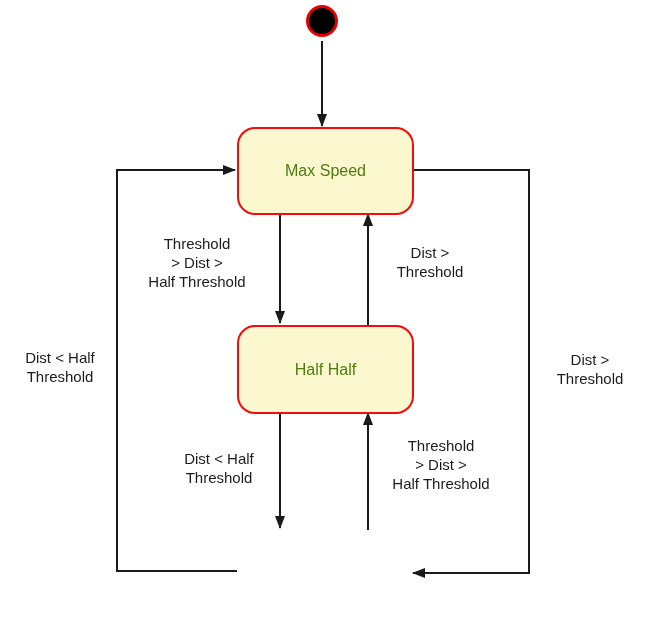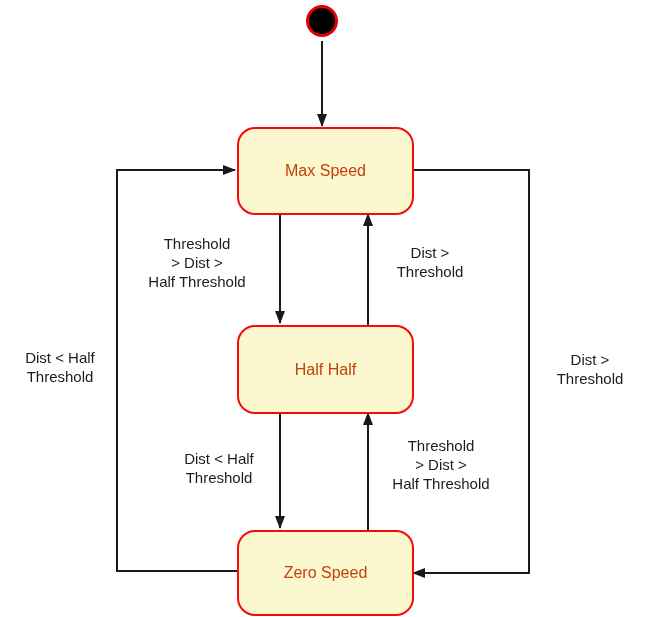--- a/index.html
+++ b/index.html
@@ -8,21 +8,21 @@
     font-family:"Liberation Sans","DejaVu Sans",sans-serif;
   }
   .arrows{position:absolute;left:0;top:0;width:646px;height:617px;}
   .initial{
     position:absolute;left:306px;top:5px;width:26px;height:26px;
     background:#000000;border:3px solid #e60000;border-radius:50%;
   }
   .state{
     position:absolute;width:173px;background:#fbf8cf;border:2px solid #f40b0b;
     border-radius:18px;display:flex;align-items:center;justify-content:center;
-    color:#c2410c;font-size:16px;
+    color:#4d7c0f;font-size:16px;
   }
   #st-max{left:237px;top:127px;height:84px;}
   #st-half{left:237px;top:325px;height:85px;}
   #st-zero{left:237px;top:530px;height:82px;}
   .t-label{
     position:absolute;width:140px;text-align:center;color:#1c1c1c;
     font-size:15px;line-height:19px;white-space:pre-line;
   }
   #lb-max-half{left:127px;top:234px;}
   #lb-half-max{left:360px;top:243px;}
@@ -52,23 +52,20 @@
   </svg>
 
   <div class="initial"></div>
 
   <div class="state" id="st-max">
     <span>Max Speed</span>
   </div>
   <div class="state" id="st-half">
     <span>Half Half</span>
   </div>
-  <div class="state" id="st-zero">
-    <span>Zero Speed</span>
-  </div>
 
   <div class="t-label" id="lb-max-half">Threshold
 &gt; Dist &gt;
 Half Threshold</div>
   <div class="t-label" id="lb-half-max">Dist &gt;
 Threshold</div>
   <div class="t-label" id="lb-half-zero">Dist &lt; Half
 Threshold</div>
   <div class="t-label" id="lb-zero-half">Threshold
 &gt; Dist &gt;

